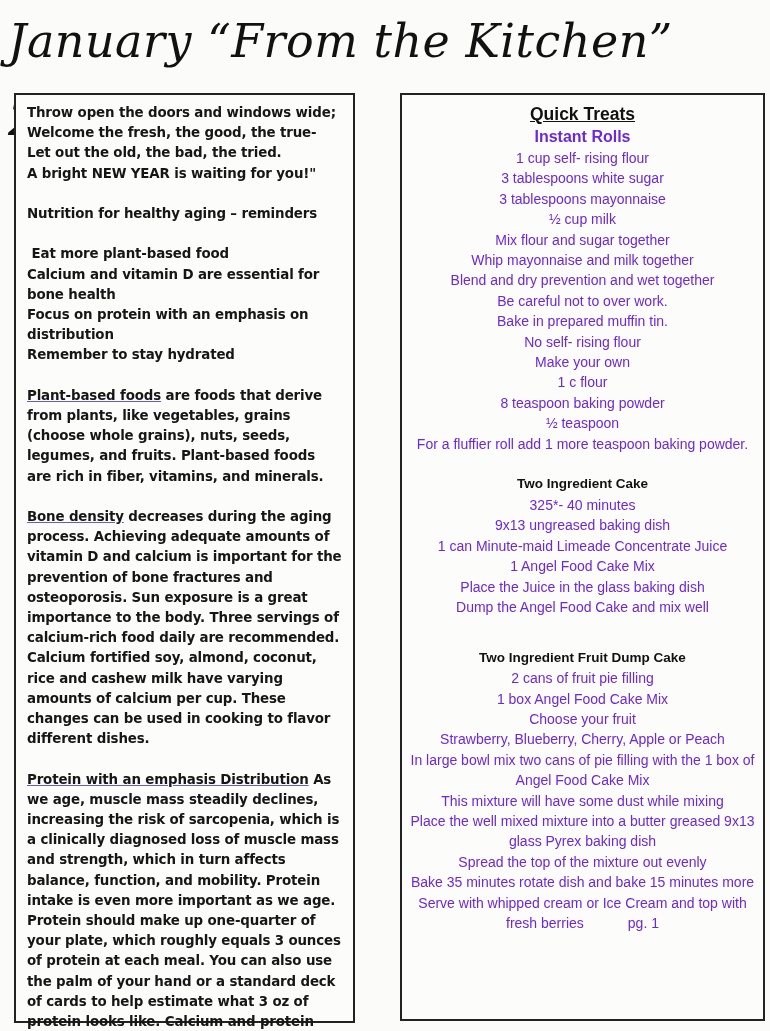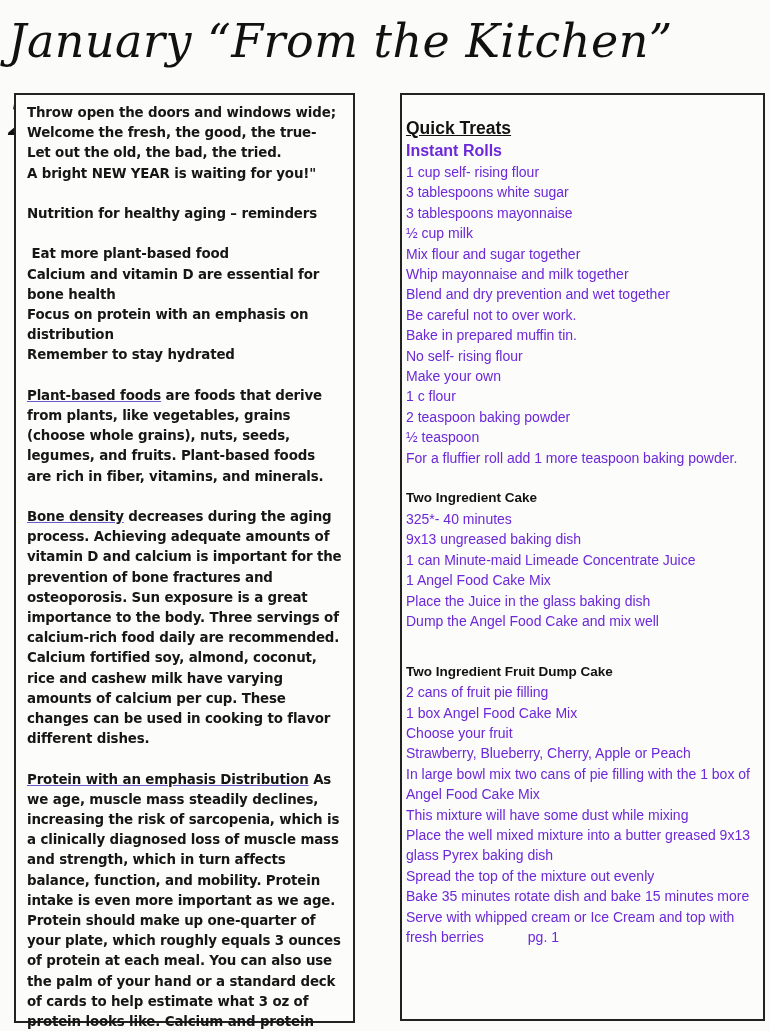--- a/index.html
+++ b/index.html
@@ -10,21 +10,21 @@
   .title {
     position: absolute; left: 0; top: 2px; width: 770px; height: 78px;
     font-family: "DejaVu Serif", serif; font-style: italic; font-size: 46px;
     line-height: 78px; color: #111; letter-spacing: 0.5px;
     padding-left: 8px; box-sizing: border-box;
   }
   .box {
     position: absolute; border: 2px solid #222; background: #fcfcfb; box-sizing: border-box;
   }
   .left-box { left: 14px; top: 93px; width: 341px; height: 930px; padding: 8px 10px 0 11px; }
-  .right-box { left: 400px; top: 93px; width: 365px; height: 928px; padding: 21px 4px 0 4px; }
+  .right-box { left: 400px; top: 93px; width: 365px; height: 928px; padding: 7px 4px 0 4px; text-align: center; }
   .left-box p {
     margin: 0; font-family: "DejaVu Sans", sans-serif; font-weight: bold;
     font-size: 13.4px; line-height: 20.2px; letter-spacing: -0.15px; color: #161616;
   }
   .left-box .gap { height: 20.2px; }
   .ul-term { text-decoration: underline; text-decoration-color: #6a5acd; }
   .right-box .line {
     font-family: "Liberation Sans", sans-serif; font-size: 14px; line-height: 20.4px; color: #6d28d9;
   }
   .right-box .heading {
@@ -74,21 +74,21 @@
       <div class="line">3 tablespoons mayonnaise</div>
       <div class="line">½ cup milk</div>
       <div class="line">Mix flour and sugar together</div>
       <div class="line">Whip mayonnaise and milk together</div>
       <div class="line">Blend and dry prevention and wet together</div>
       <div class="line">Be careful not to over work.</div>
       <div class="line">Bake in prepared muffin tin.</div>
       <div class="line">No self- rising flour</div>
       <div class="line">Make your own</div>
       <div class="line">1 c flour</div>
-      <div class="line">2 teaspoon baking powder</div>
+      <div class="line">8 teaspoon baking powder</div>
       <div class="line">½ teaspoon</div>
       <div class="line">For a fluffier roll add 1 more teaspoon baking powder.</div>
     </div>
   <div class="gap"></div>
   <div class="sub2">Two Ingredient Cake</div>
   <div id="cake-lines">
       <div class="line">325*- 40 minutes</div>
       <div class="line">9x13 ungreased baking dish</div>
       <div class="line">1 can Minute-maid Limeade Concentrate Juice</div>
       <div class="line">1 Angel Food Cake Mix</div>

